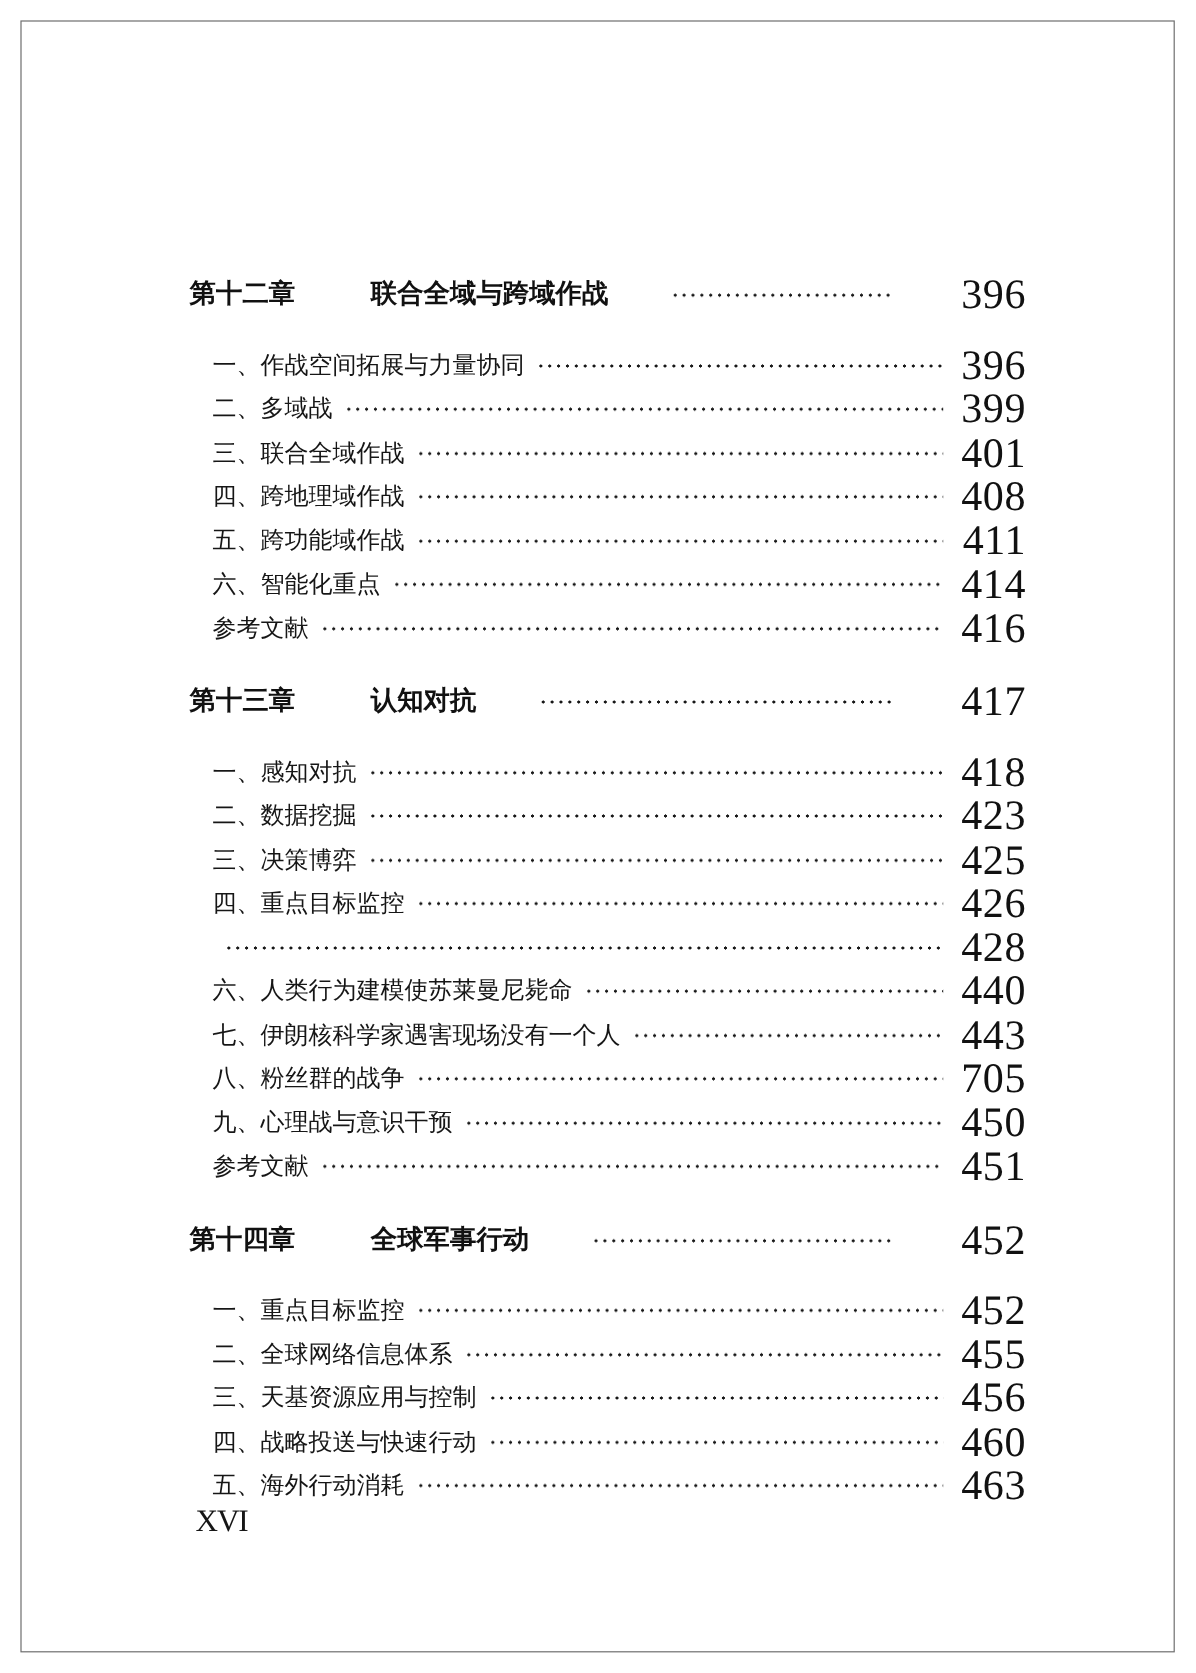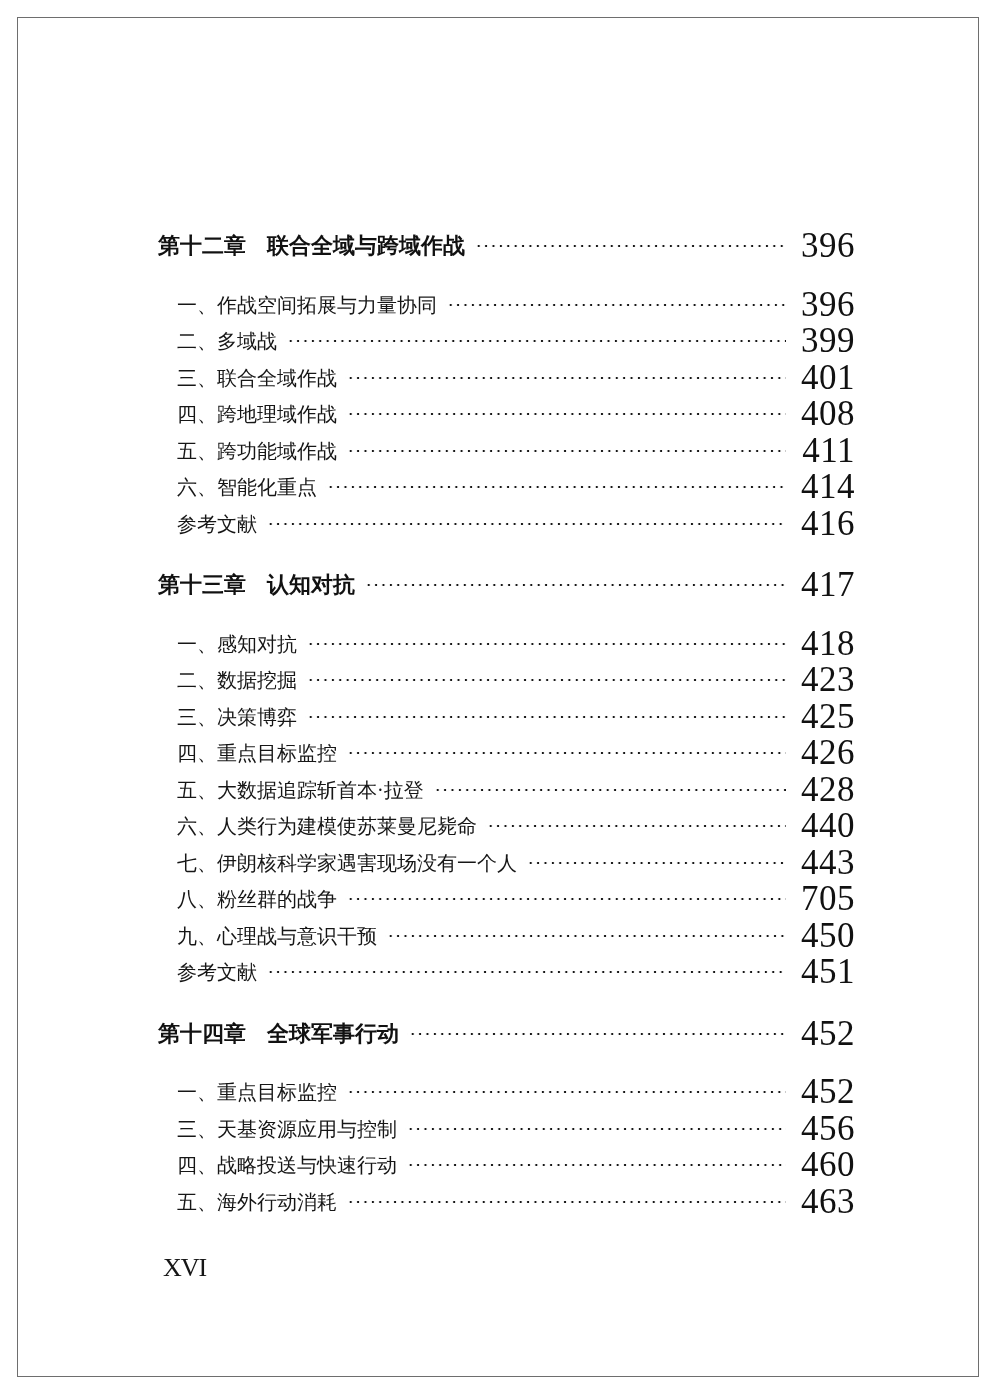--- a/index.html
+++ b/index.html
@@ -29,20 +29,21 @@
     line-height: 36.5px;
     white-space: nowrap;
   }
   .chapter-row {
     margin-top: 25px;
     margin-bottom: 22px;
     font-family: "DejaVu Sans", "Liberation Sans", sans-serif;
     font-weight: bold;
     font-size: 22px;
     color: #111111;
+    gap: 42px;
   }
   .chapter-row:first-child { margin-top: 0; }
   .ch-title { margin-left: 21px; }
   .item-row {
     padding-left: 19px;
     font-family: "Liberation Serif", "DejaVu Serif", serif;
     font-size: 20px;
     color: #161616;
   }
   .leader {
@@ -141,21 +142,20 @@
         <span class="t">三、决策博弈</span>
         <span class="leader"></span>
         <span class="pg">425</span>
       </div>
       <div class="row item-row">
         <span class="t">四、重点目标监控</span>
         <span class="leader"></span>
         <span class="pg">426</span>
       </div>
       <div class="row item-row">
-        <span class="t">五、大数据追踪斩首本·拉登</span>
         <span class="leader"></span>
         <span class="pg">428</span>
       </div>
       <div class="row item-row">
         <span class="t">六、人类行为建模使苏莱曼尼毙命</span>
         <span class="leader"></span>
         <span class="pg">440</span>
       </div>
       <div class="row item-row">
         <span class="t">七、伊朗核科学家遇害现场没有一个人</span>
@@ -180,20 +180,25 @@
       <div class="row chapter-row">
         <span class="ch-label">第十四章</span>
         <span class="ch-title">全球军事行动</span>
         <span class="leader"></span>
         <span class="pg">452</span>
       </div>
       <div class="row item-row">
         <span class="t">一、重点目标监控</span>
         <span class="leader"></span>
         <span class="pg">452</span>
+      </div>
+      <div class="row item-row">
+        <span class="t">二、全球网络信息体系</span>
+        <span class="leader"></span>
+        <span class="pg">455</span>
       </div>
       <div class="row item-row">
         <span class="t">三、天基资源应用与控制</span>
         <span class="leader"></span>
         <span class="pg">456</span>
       </div>
       <div class="row item-row">
         <span class="t">四、战略投送与快速行动</span>
         <span class="leader"></span>
         <span class="pg">460</span>

